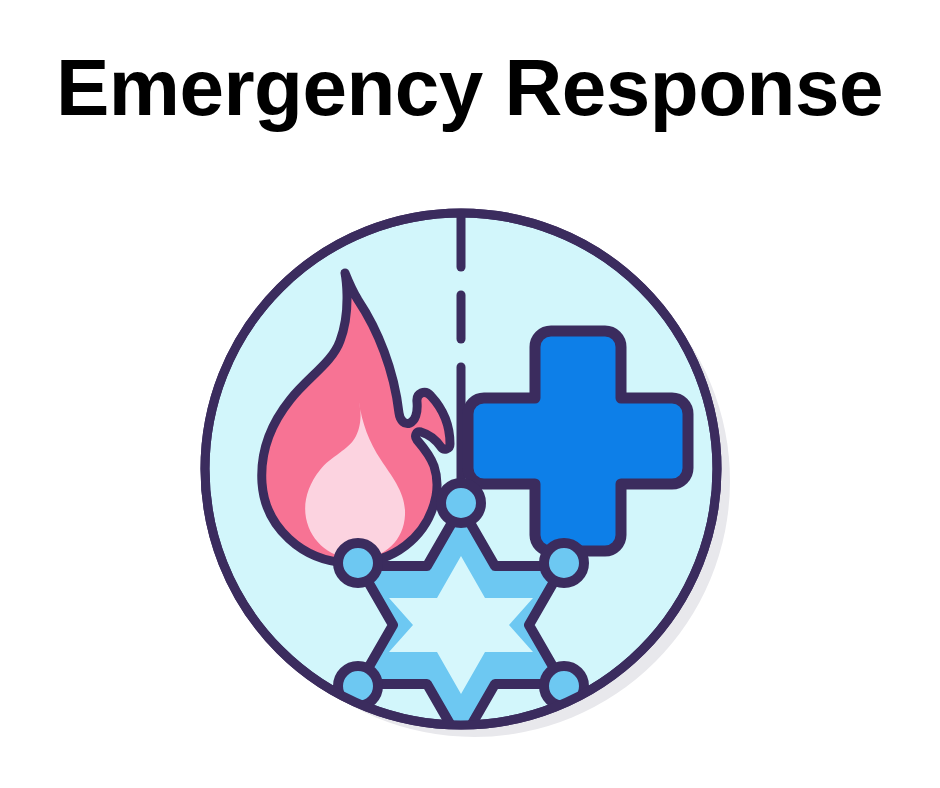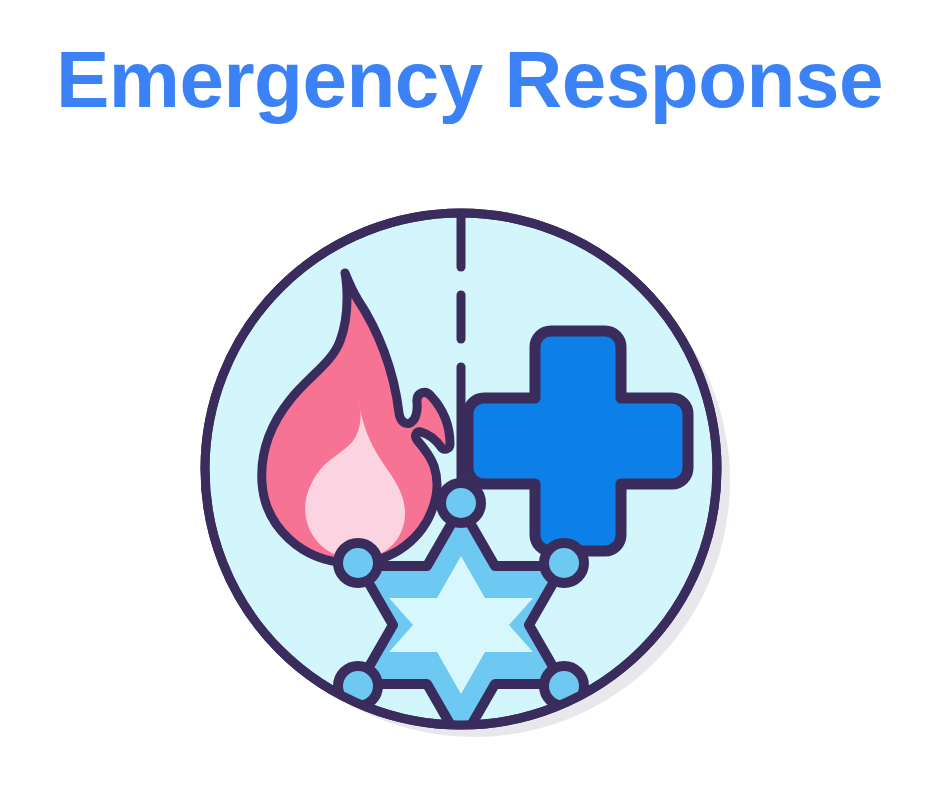--- a/index.html
+++ b/index.html
@@ -17,29 +17,29 @@
   }
   #page {
     position: relative;
     width: 940px;
     height: 788px;
     background: #ffffff;
   }
   #title {
     position: absolute;
     left: 56px;
-    top: 32px;
+    top: 40px;
     width: 840px;
     height: 96px;
     line-height: 96px;
     font-family: "Liberation Sans", "DejaVu Sans", sans-serif;
     font-weight: 700;
     font-size: 80px;
     letter-spacing: -0.5px;
-    color: #3b82f6;
+    color: #000000;
     white-space: nowrap;
     -webkit-font-smoothing: antialiased;
   }
   #illustration {
     position: absolute;
     left: 0;
     top: 155px;
     width: 940px;
     height: 620px;
   }

